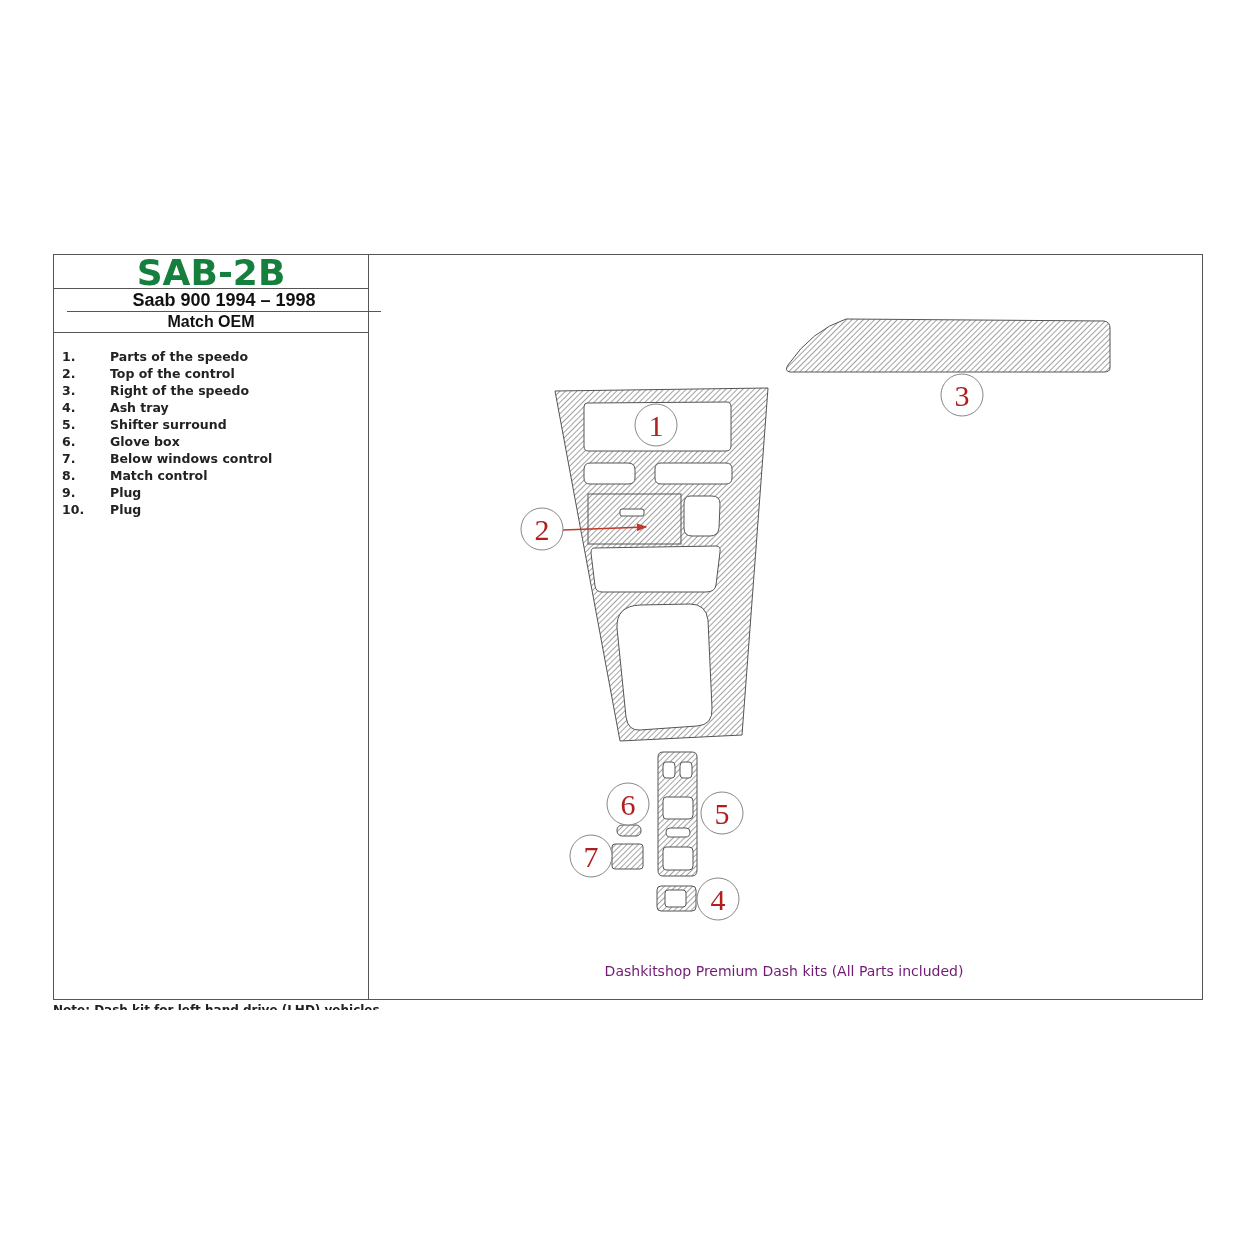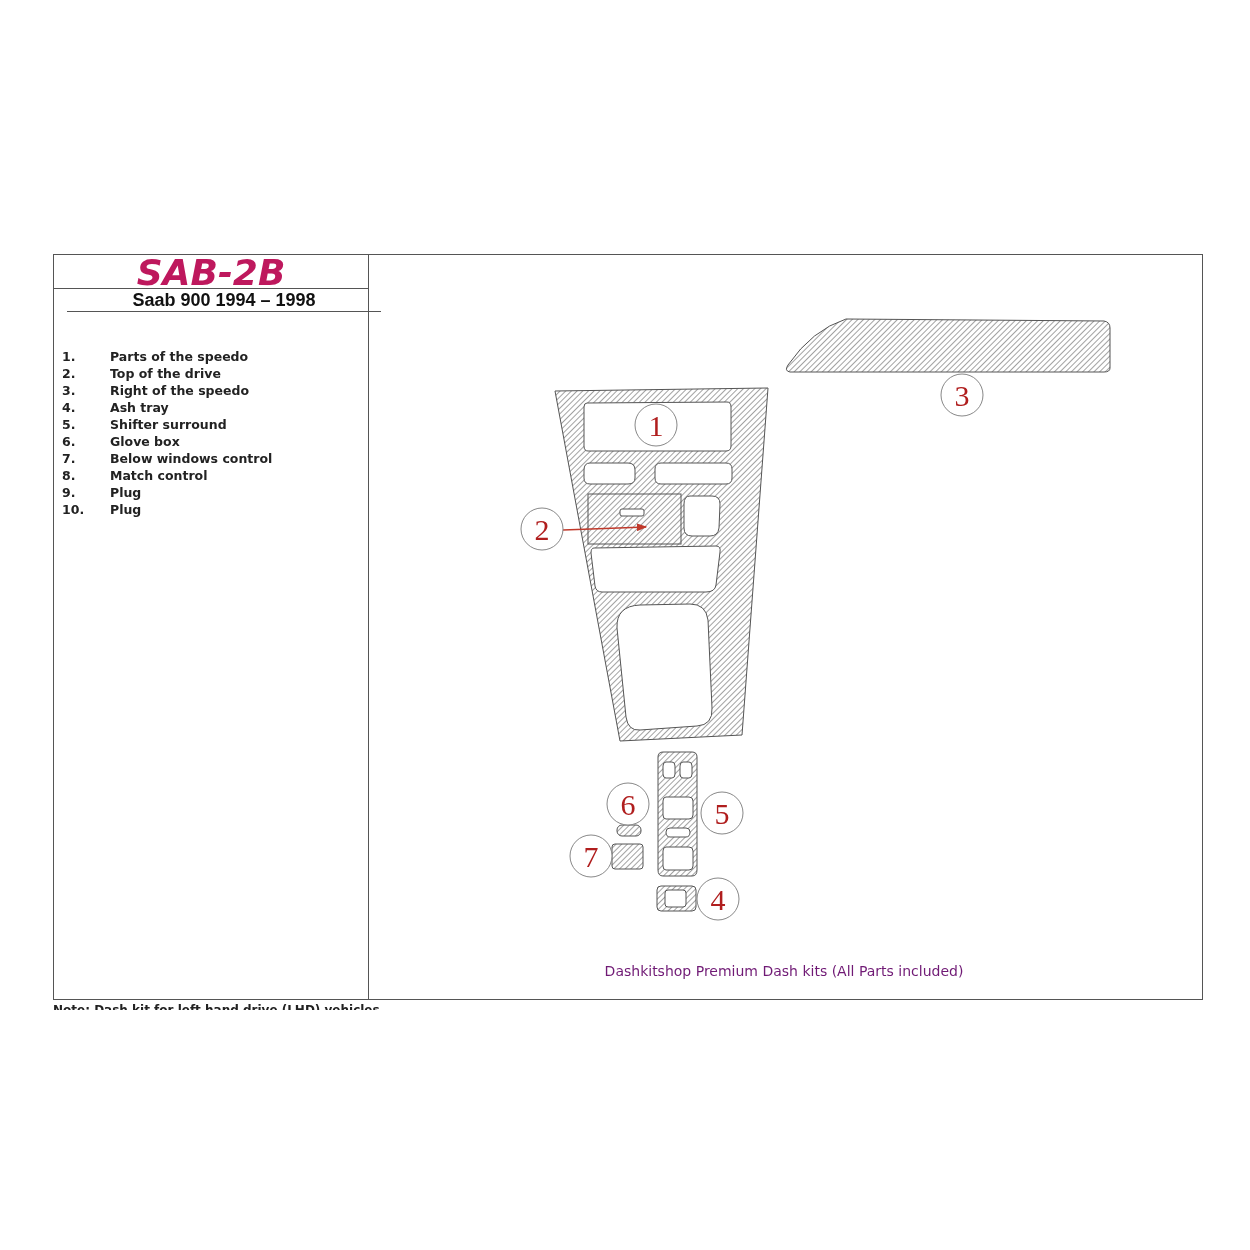--- a/index.html
+++ b/index.html
@@ -1,44 +1,45 @@
 <!DOCTYPE html>
 <html><head>
 <meta charset="utf-8">
 <style>
   html, body { margin:0; padding:0; background:#ffffff; }
   body { width:1250px; height:1250px; position:relative; overflow:hidden; font-family:"Liberation Sans", sans-serif; }
   .sheet { position:absolute; left:53px; top:254px; width:1150px; height:746px; border:1px solid #555; box-sizing:border-box; }
   .leftcol { position:absolute; left:0; top:0; width:314px; height:100%; border-right:1px solid #555; }
-  .code { position:absolute; left:0; top:0; width:314px; height:33px; border-bottom:1px solid #555; text-align:center; color:#be185d; font-size:36px; font-weight:bold; line-height:36px; font-family:"DejaVu Sans", sans-serif; letter-spacing:0px;font-style:italic; }
+  .code { position:absolute; left:0; top:0; width:314px; height:33px; border-bottom:1px solid #555; text-align:center; color:#15803d; font-size:36px; font-weight:bold; line-height:36px; font-family:"DejaVu Sans", sans-serif; letter-spacing:0px; }
   .model { position:absolute; left:13px; top:34px; width:314px; height:22px; border-bottom:1px solid #555; text-align:center; font-size:18px; font-weight:bold; line-height:22px; color:#111; }
   .match { position:absolute; left:0; top:57px; width:314px; height:20px; border-bottom:1px solid #555; text-align:center; font-size:16px; font-weight:bold; line-height:20px; color:#111; }
   .parts { position:absolute; left:8px; top:94px; margin:0; padding:0; list-style:none; }
   .parts li { height:17px; font-size:12.5px; font-weight:bold; color:#222; font-family:"DejaVu Sans", sans-serif; display:flex; }
   .parts .num { width:48px; }
   .footer { position:absolute; left:574px; top:963px; width:420px; text-align:center; font-size:14px; color:#701a75; font-family:"DejaVu Sans", sans-serif; }
   .note { position:absolute; left:53px; top:1003px; font-size:12px; font-weight:bold; color:#222; height:7px; overflow:hidden; font-family:"DejaVu Sans", sans-serif; }
   svg.art { position:absolute; left:0; top:0; }
   .badge text { font-family:"Liberation Serif", serif; font-size:30px; fill:#b01e1e; }
 </style>
 </head>
 <body>
 
 <div class="sheet">
   <div class="leftcol">
     <div class="code">SAB-2B</div>
     <div class="model">Saab 900 1994 – 1998</div>
+    <div class="match">Match OEM</div>
     <ul class="parts">
       <li>
           <span class="num">1.</span>
           <span>Parts of the speedo</span>
         </li>
       <li>
           <span class="num">2.</span>
-          <span>Top of the drive</span>
+          <span>Top of the control</span>
         </li>
       <li>
           <span class="num">3.</span>
           <span>Right of the speedo</span>
         </li>
       <li>
           <span class="num">4.</span>
           <span>Ash tray</span>
         </li>
       <li>

